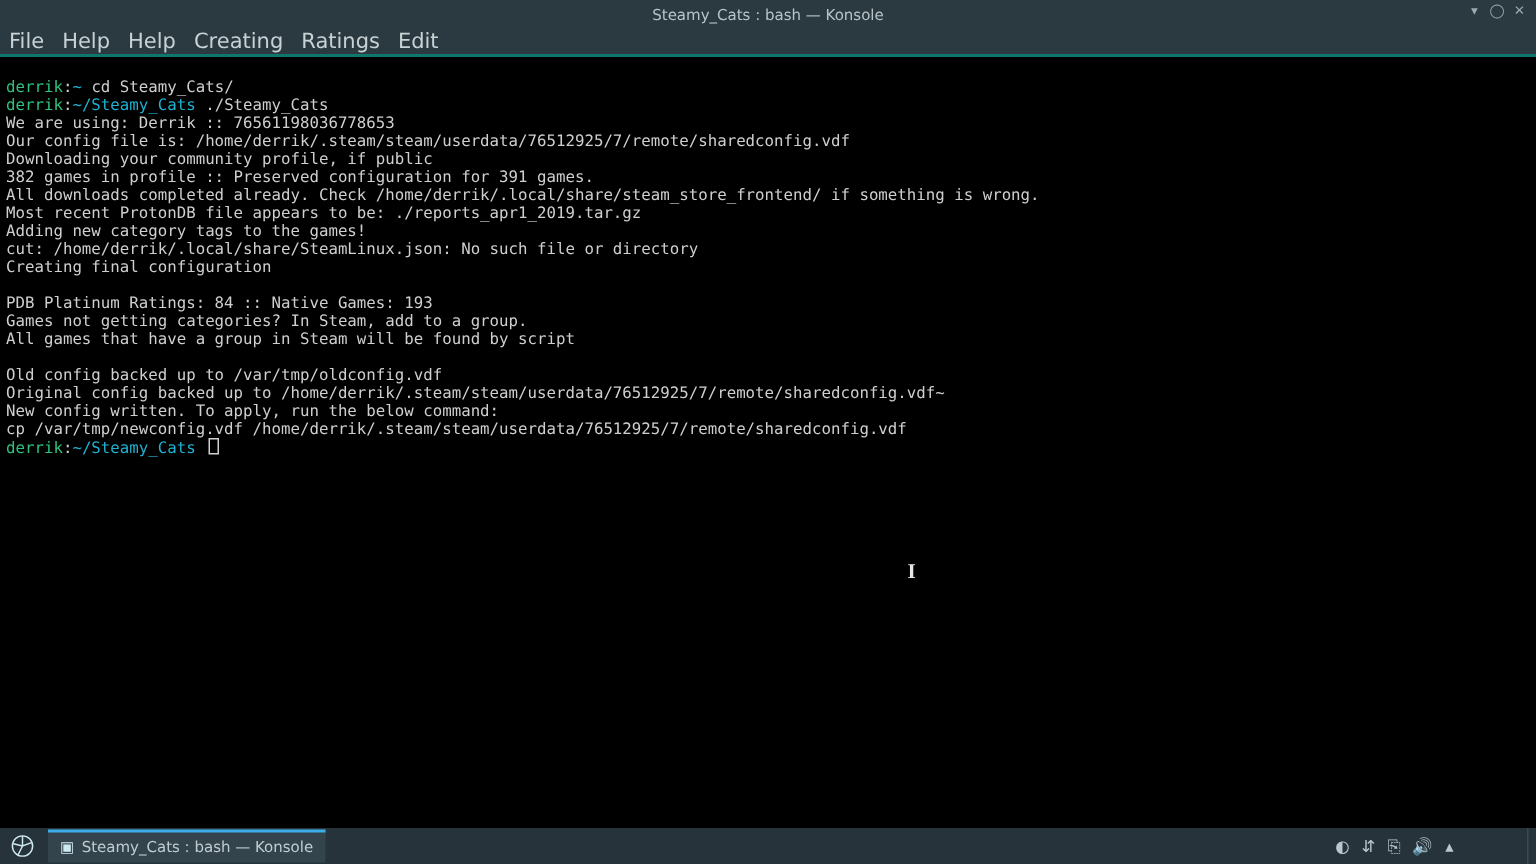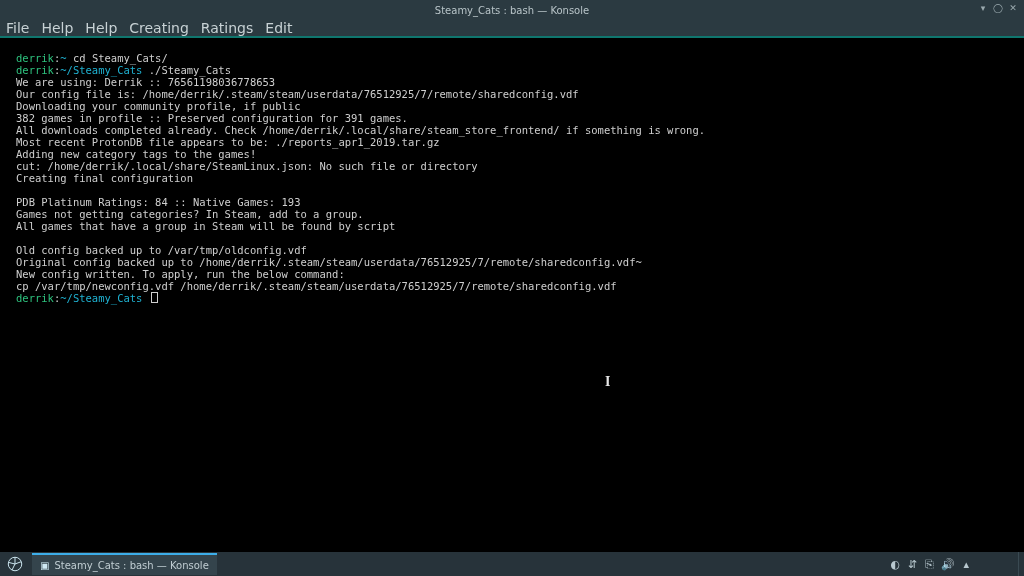--- a/index.html
+++ b/index.html
@@ -50,21 +50,21 @@
     font-size: 14px;
     color: #c8d2d5;
     border-bottom: 2px solid #0f766e;
   }
   .menubar .menu-item { cursor: default; }
 
   
   .terminal {
     background: #000;
     height: calc(576px - 20px - 18px - 24px); 
-    padding: 2px 16px;
+    padding: 2px 4px;
     font-family: "DejaVu Sans Mono", "Liberation Mono", monospace;
     font-size: 10.5px;
     line-height: 12px;
     color: #cfcfcf;
     white-space: pre;
     position: relative;
   }
   .p-user   { color: #2ec27e; }
   .p-colon  { color: #cfcfcf; }
   .p-path   { color: #1fb2d2; } 

